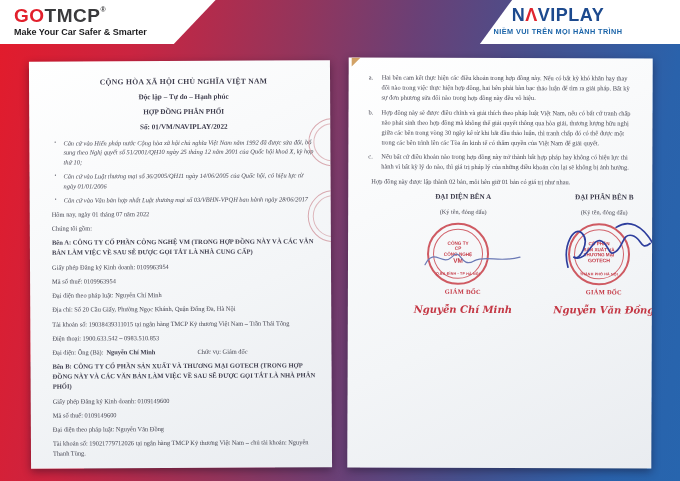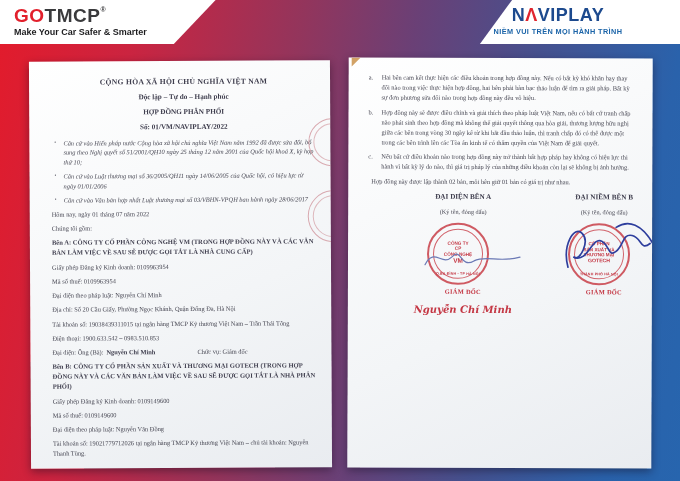--- a/index.html
+++ b/index.html
@@ -164,37 +164,38 @@
           </div>
           <svg class="sig-svg sig-a" width="102" height="40" viewBox="0 0 102 40">
             <path d="M3 28 C 12 10, 20 30, 30 20 C 40 10, 38 32, 52 24 C 64 18, 78 26, 98 20" fill="none" stroke="#6b79b5" stroke-width="1.2" stroke-linecap="round"></path>
           </svg>
         </div>
         <p class="role-label">GIÁM ĐỐC</p>
         <p class="script-name">Nguyễn Chí Minh</p>
       </div>
 
       <div class="sign-col col-b">
-        <p class="sign-title">ĐẠI NIỀM BÊN B</p>
+        <p class="sign-title">ĐẠI PHÂN BÊN B</p>
         <p class="sign-note">(Ký tên, đóng dấu)</p>
         <div class="stamp-zone">
           <div class="stamp">
             <div class="stamp-inner">
               <span class="stamp-line">CỔ PHẦN</span>
               <span class="stamp-line">SẢN XUẤT VÀ</span>
               <span class="stamp-line">THƯƠNG MẠI</span>
               <span class="stamp-line med">GOTECH</span>
             </div>
             <div class="stamp-ring">THÀNH PHỐ HÀ NỘI</div>
           </div>
           <svg class="sig-svg sig-b" width="108" height="62" viewBox="0 0 108 62">
             <path d="M14 52 C 8 30, 20 10, 28 18 C 36 26, 26 46, 20 42" fill="none" stroke="#2e3e9d" stroke-width="1.7" stroke-linecap="round"></path>
             <path d="M20 42 C 34 48, 38 20, 48 26 C 56 31, 54 42, 62 36 C 70 30, 68 18, 78 20 C 88 22, 86 36, 96 28" fill="none" stroke="#2e3e9d" stroke-width="1.7" stroke-linecap="round"></path>
             <path d="M62 12 C 74 4, 88 8, 100 30" fill="none" stroke="#2e3e9d" stroke-width="1.6" stroke-linecap="round"></path>
           </svg>
         </div>
         <p class="role-label">GIÁM ĐỐC</p>
+        <p class="script-name">Nguyễn Văn Đồng</p>
       </div>
 
     </div>
   </section>
 
 </div>
 
 </body></html>

